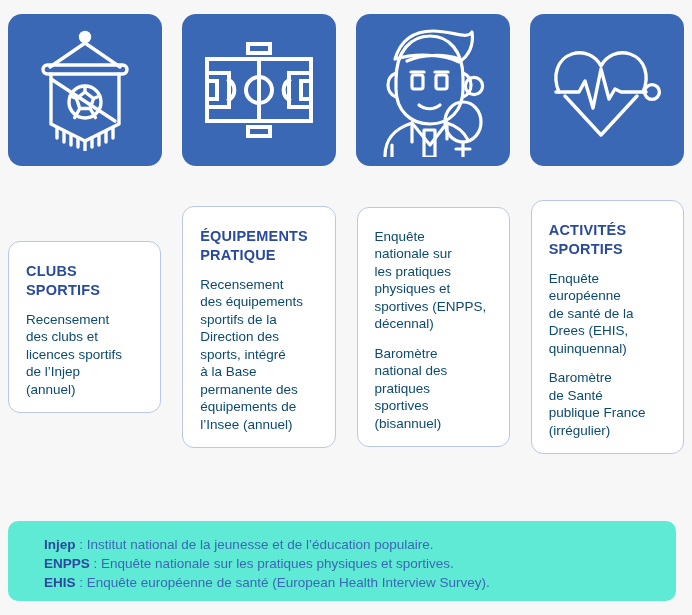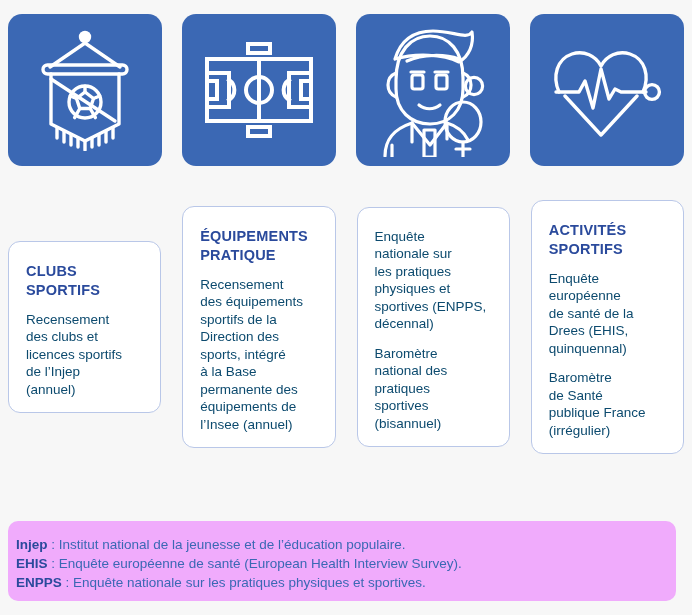--- a/index.html
+++ b/index.html
@@ -82,24 +82,24 @@
     margin-bottom: 0;
   }
 
   
   .legend {
     position: absolute;
     left: 8px;
     top: 521px;
     width: 668px;
     height: 80px;
-    background: #f0abfc;
+    background: #5eead4;
     border-radius: 10px;
     box-sizing: border-box;
-    padding: 14px 8px;
+    padding: 14px 36px;
   }
   .legend-line {
     color: #3b68b4;
     font-size: 13.5px;
     line-height: 19px;
     white-space: nowrap;
   }
   .legend-line .abbr {
     color: #2a4a9c;
     font-weight: bold;
@@ -259,22 +259,22 @@
 
   </div>
 
   <div class="legend">
 
     <div class="legend-line">
       <span class="abbr">Injep</span><span> : Institut national de la jeunesse et de l’éducation populaire.</span>
     </div>
 
     <div class="legend-line">
+      <span class="abbr">ENPPS</span><span> : Enquête nationale sur les pratiques physiques et sportives.</span>
+    </div>
+
+    <div class="legend-line">
       <span class="abbr">EHIS</span><span> : Enquête européenne de santé (European Health Interview Survey).</span>
     </div>
 
-    <div class="legend-line">
-      <span class="abbr">ENPPS</span><span> : Enquête nationale sur les pratiques physiques et sportives.</span>
-    </div>
-
   </div>
 
 </div>
 
 </body></html>

